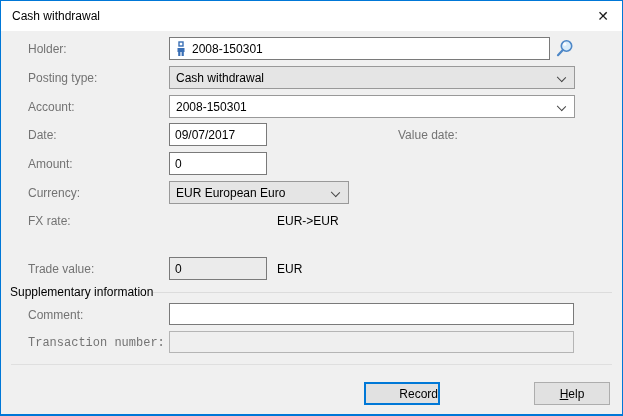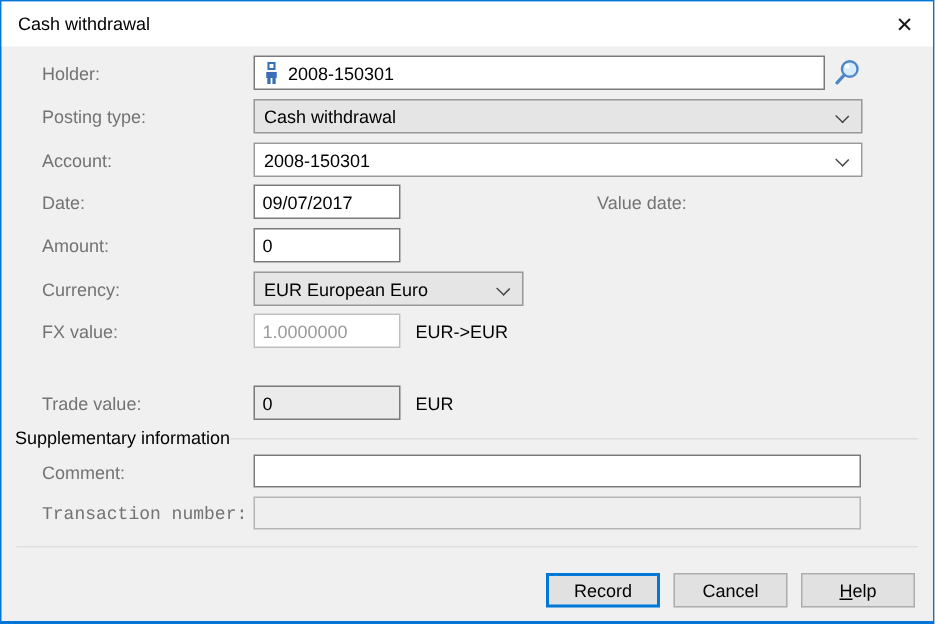--- a/index.html
+++ b/index.html
@@ -145,42 +145,38 @@
 
   <div class="label" style="top:156px;">Amount:</div>
   <input class="tb" style="left: 168px; top: 151px; width: 98px;" value="0">
 
   <div class="label" style="top:185px;">Currency:</div>
   <div class="combo gray" style="left:168px; top:180px; width:180px;">
     <span>EUR European Euro</span>
     <span class="chev"></span>
   </div>
 
-  <div class="label" style="top:213px;">FX value:</div>
-  <input class="tb disabled-look" style="left: 168px; top: 208px; width: 98px;" value="1.0000000">
+  <div class="label" style="top:213px;">FX rate:</div>
   <div class="suffix" style="left:276px; top:213px;">EUR-&gt;EUR</div>
 
   <div class="label" style="top:261px;">Trade value:</div>
   <input class="tb readonly-look" style="left: 168px; top: 256px; width: 98px;" value="0">
   <div class="suffix" style="left:276px; top:261px;">EUR</div>
 
   <div class="section-label" style="top:284px;">Supplementary information</div>
   <div class="hline" style="left:152px; right:10px; top:291px;"></div>
 
   <div class="label" style="top:307px;">Comment:</div>
   <input class="tb" style="left: 168px; top: 302px; width: 405px; height: 22px;" value="">
 
   <div class="label" style="top:335px;font-family:Liberation Mono, monospace;">Transaction number:</div>
   <input class="tb flat-disabled" style="left: 168px; top: 330px; width: 405px; height: 22px;" value="">
 
   <div class="hline" style="left:10px; right:10px; top:363px; background:#dfdfdf;"></div>
 
-  <button class="btn default" style="left:363px; top:381px;">
+  <button class="btn default" style="left:363px; top:381px;justify-content:flex-end;">
     <span class="btn-label">Record</span>
-  </button>
-  <button class="btn" style="left:448px; top:381px;">
-    <span class="btn-label">Cancel</span>
   </button>
   <button class="btn underline-first" style="left:533px; top:381px;">
     <span class="btn-label">Help</span>
   </button>
 
 </div>
 
 </body></html>

